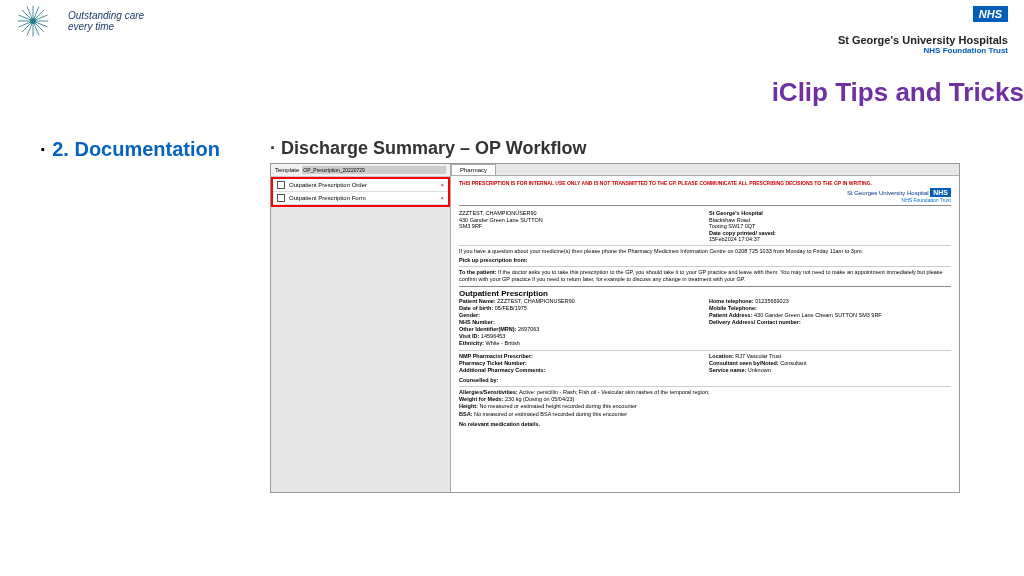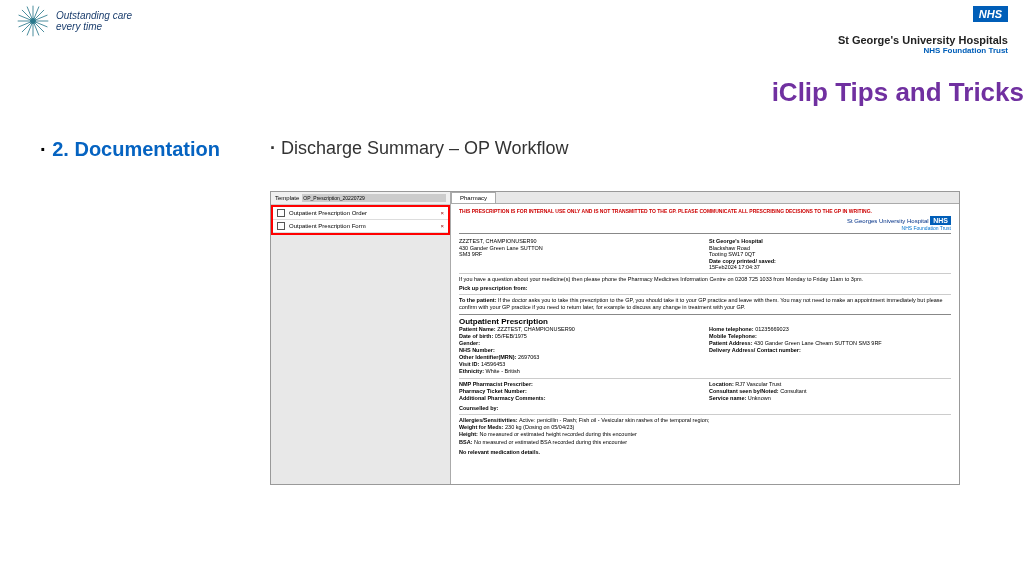--- a/index.html
+++ b/index.html
@@ -1,35 +1,35 @@
 <!DOCTYPE html>
 <html><head>
 <meta charset="utf-8">
 <style>
 *{margin:0;padding:0;box-sizing:border-box}
 body{width:1024px;height:576px;font-family:Arial,sans-serif;background:#fff;position:relative;overflow:hidden}
 .header{display:flex;justify-content:space-between;align-items:flex-start;padding:4px 16px 0}
-.logo-left{display:flex;align-items:center;gap:6px}
+.logo-left{display:flex;align-items:center;gap:18px}
 .burst{width:34px;height:34px;position:relative}
 .burst svg{width:100%;height:100%}
 .tagline{font-size:10px;color:#1a3d6d;font-style:italic;line-height:1.1}
 .logo-right{text-align:right}
 .nhs-box{background:#005eb8;color:#fff;font-weight:bold;padding:2px 6px;font-size:11px;display:inline-block;font-style:italic}
 .nhs-box-sm{background:#005eb8;color:#fff;font-weight:bold;padding:1px 3px;font-size:7px;display:inline-block}
 .trust-name{font-size:11px;font-weight:bold;color:#222;margin-top:12px}
 .trust-sub{font-size:8px;color:#005eb8;font-weight:bold}
 .title{text-align:right;font-size:26px;font-weight:bold;color:#7030a0;margin-top:22px}
 .content{display:flex;padding:30px 40px 0;}
 .left-col{width:230px}
 .section-bullet{font-size:20px;font-weight:bold;color:#0563c1}
 .section-bullet::before{content:"· ";color:#000}
 .right-col{flex:1}
-.subtitle{font-size:18px;font-weight:400;color:#333;margin-bottom:32px}
+.subtitle{font-size:18px;font-weight:700;color:#333;margin-bottom:4px}
 .subtitle::before{content:"· ";font-weight:bold}
-.screenshot{display:flex;width:690px;height:294px;border:1px solid #999;background:#f5f5f5;font-size:6px}
+.screenshot{display:flex;width:690px;height:330px;border:1px solid #999;background:#f5f5f5;font-size:6px}
 .ss-left{width:180px;background:#e8e8e8;border-right:1px solid #aaa}
 .tpl-row{background:#f0f0f0;border-bottom:1px solid #ccc;padding:2px 4px;font-size:6px;display:flex;align-items:center;gap:3px}
 .tpl-dropdown{background:#ccc;flex:1;padding:1px;font-size:5px}
 .redbox{border:2px solid red;margin:0}
 .redbox-row{display:flex;align-items:center;padding:2px 4px;border-bottom:1px solid #ddd;background:#fff;gap:4px}
 .rb-icon{width:8px;height:8px;border:1px solid #555;background:#fff}
 .redbox-row span{font-size:6px}
 .del-x{margin-left:auto;color:#900;font-size:7px}
 .ss-right{flex:1;background:#fff;display:flex;flex-direction:column;font-size:5.5px}
 .tab-row{display:flex;background:#e8e8e8;border-bottom:1px solid #aaa}

